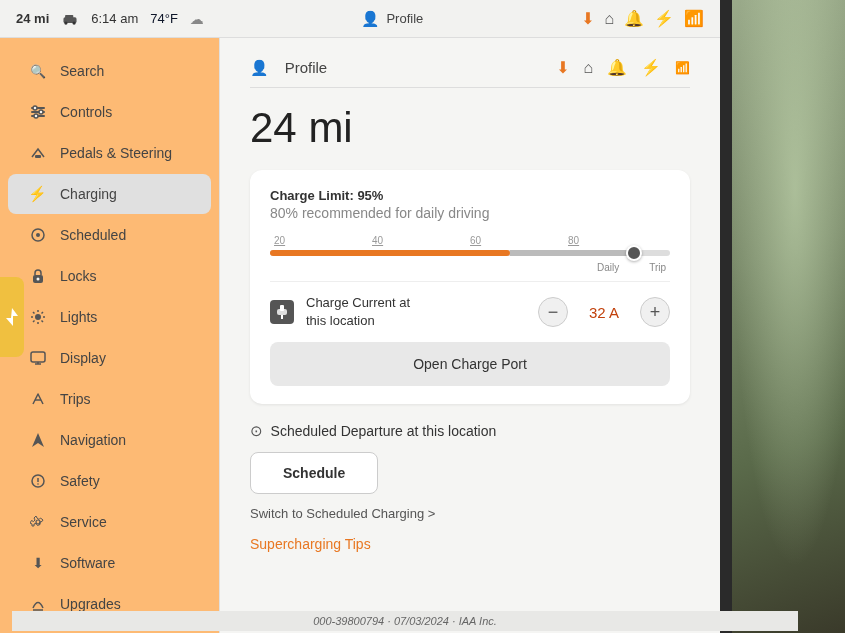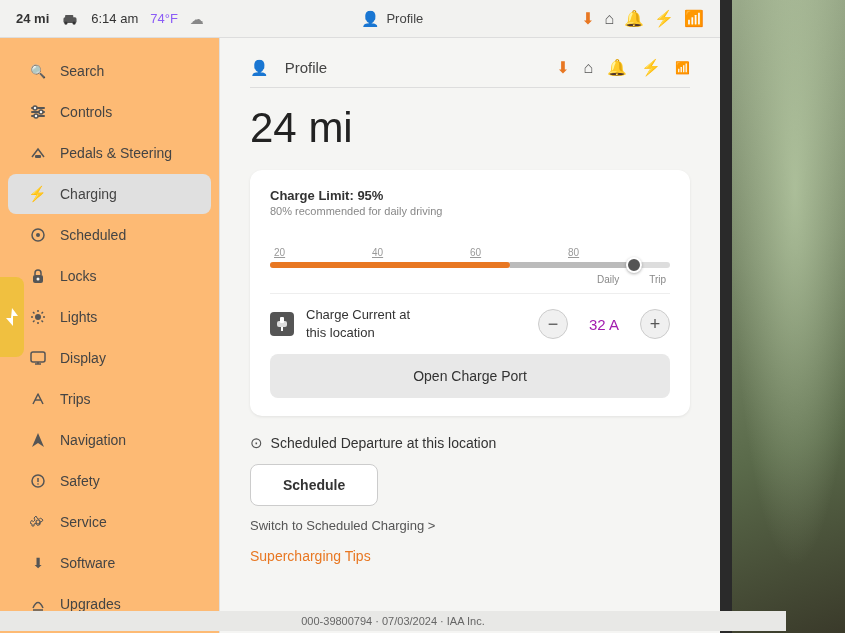--- a/index.html
+++ b/index.html
@@ -62,21 +62,21 @@
       justify-content: center;
     }
 
     .status-time {
       font-size: 13px;
       color: #333;
     }
 
     .status-temp {
       font-size: 13px;
-      color: #8b5cf6;
+      color: #0f172a;
       text-align: center;
     }
 
     .status-bar-center {
       flex: 1;
       display: flex;
       justify-content: center;
       align-items: center;
       gap: 6px;
     }
@@ -196,23 +196,23 @@
     }
 
     .charge-limit-label {
       font-size: 13px;
       font-weight: 600;
       color: #333;
       margin-bottom: 2px;
     }
 
     .charge-limit-sublabel {
-      font-size: 11px;
+      font-size: 14px;
       color: #888;
-      margin-bottom: 30px;
+      margin-bottom: 14px;
     }
 
     
     .slider-container {
       position: relative;
       margin-bottom: 8px;
     }
 
     .slider-labels {
       display: flex;
@@ -319,21 +319,21 @@
       display: flex;
       align-items: center;
       justify-content: center;
       cursor: pointer;
       font-size: 18px;
       color: #555;
     }
 
     .charge-value {
       font-size: 15px;
-      color: #a21caf;
+      color: #c2410c;
       font-weight: 500;
       min-width: 40px;
       text-align: center;
     }
 
     
     .open-charge-port-btn {
       width: 100%;
       padding: 14px;
       background: #e8e8e8;
@@ -429,27 +429,28 @@
       height: 100%;
       background: #2a2a2a;
     }
 
     
     .icon-search::before { content: '🔍'; font-size: 13px; }
 
     .bottom-watermark {
       position: absolute;
       bottom: 2px;
-      left: 0;
+      left: 12px;
       width: 786px;
       text-align: center;
       font-size: 11px;
       color: #666;
       background: #e8e8e6;
       padding: 4px;
+      font-style: italic;
     }
   </style>
 </head>
 <body>
 
 <div class="bg-overlay"></div>
 
 <div class="car-window">
   <div class="car-window-inner"></div>
   <div class="car-door-edge"></div>

